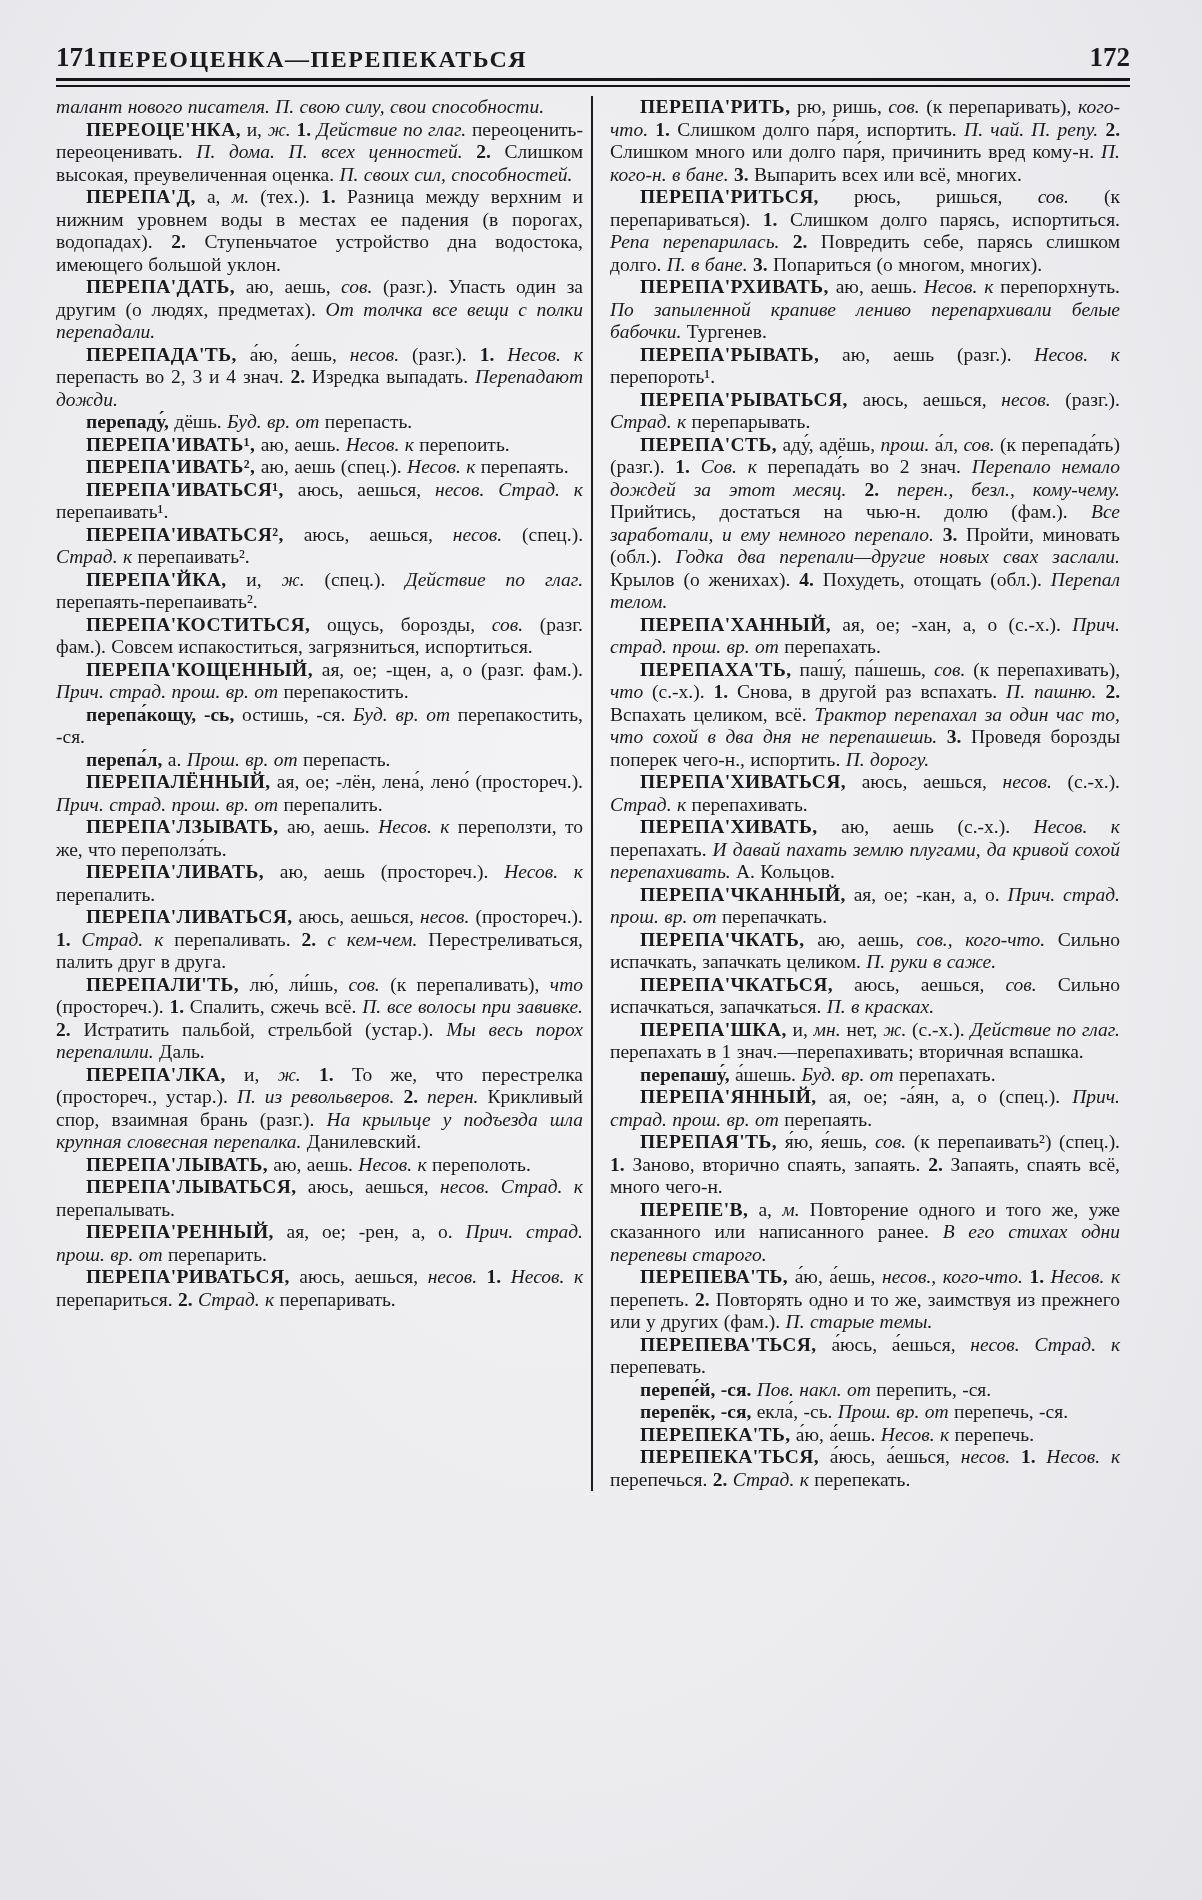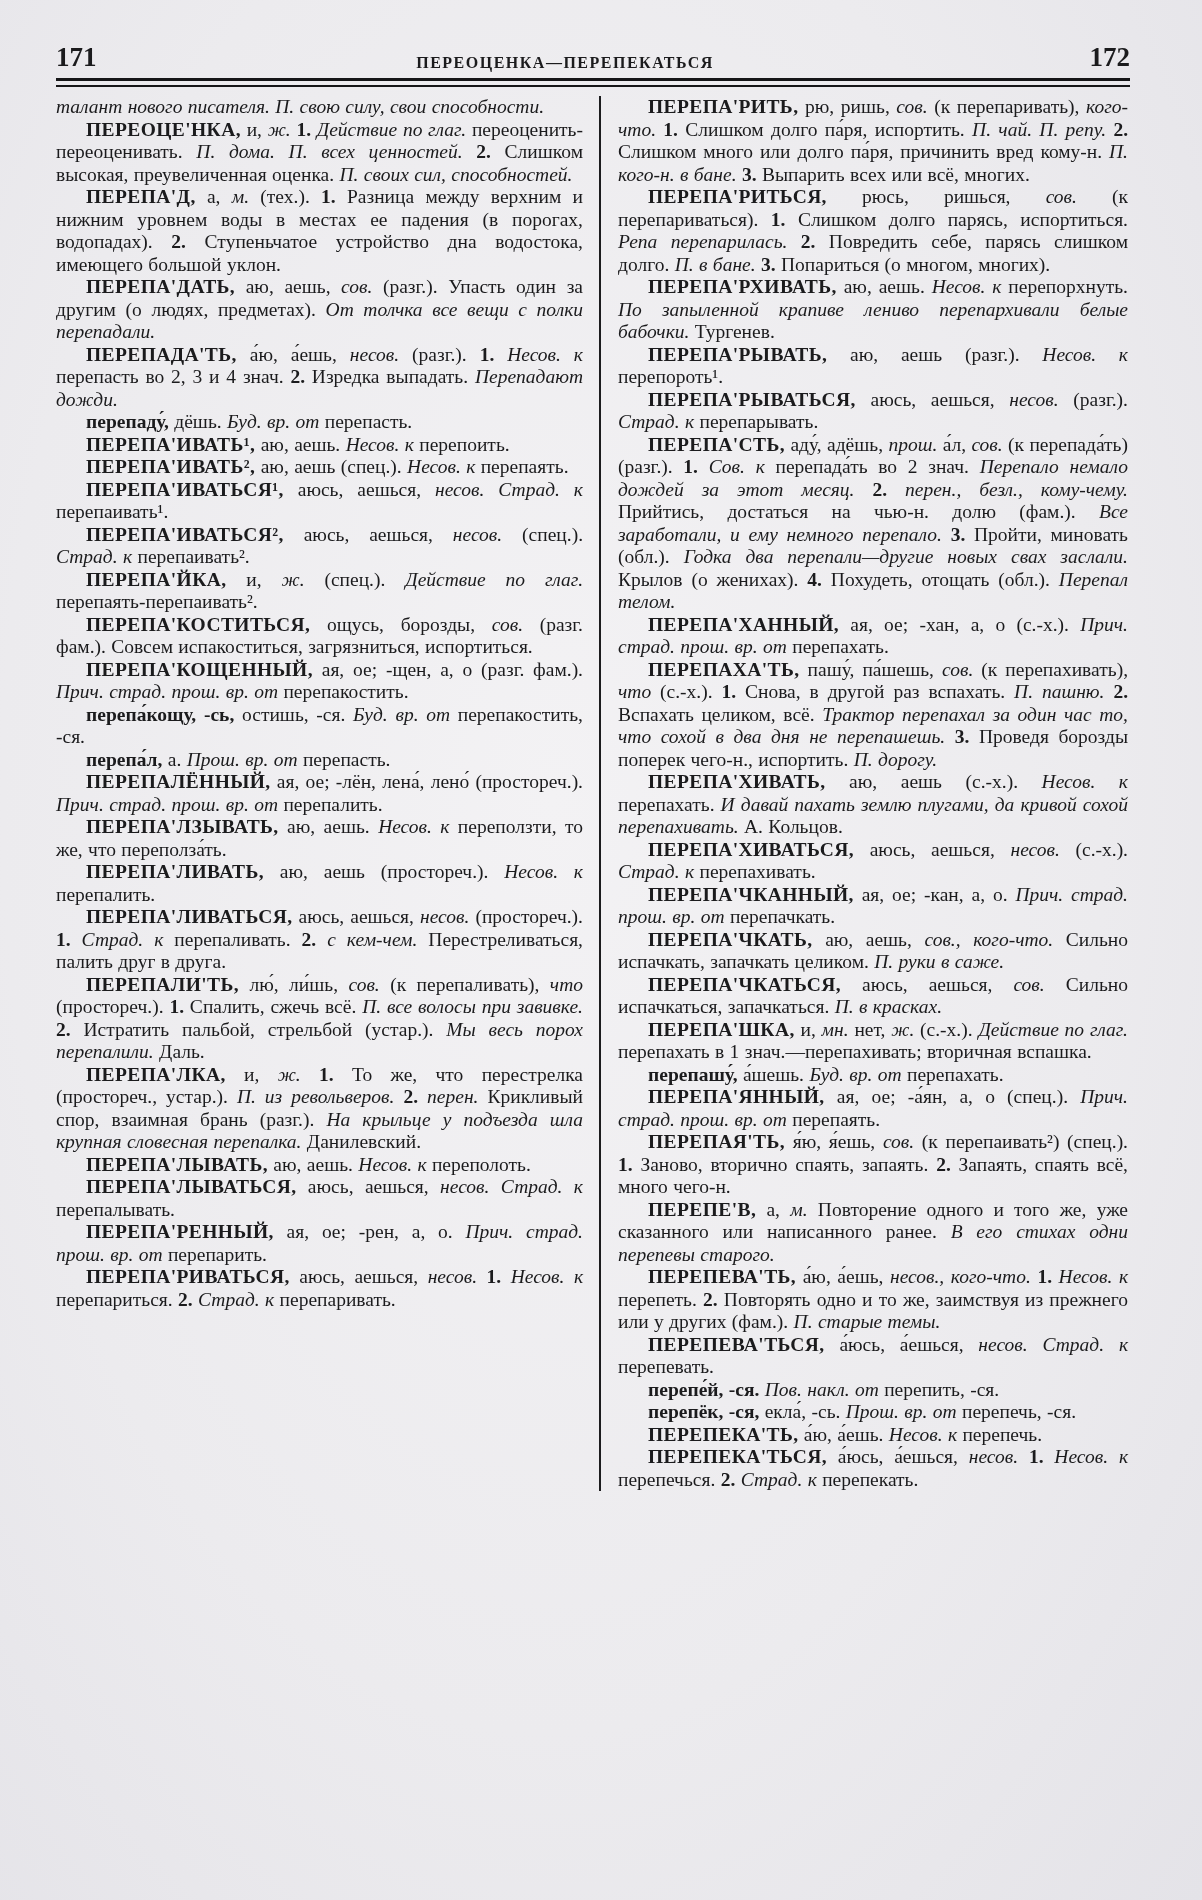--- a/index.html
+++ b/index.html
@@ -23,23 +23,23 @@
   }
   .pageno {
     font-weight: bold;
     font-size: 27px;
     line-height: 1;
     width: 70px;
   }
   .pageno.right { text-align: right; }
   .running-head {
     flex: 1;
-    text-align: center;
+    text-align: left;
     font-weight: bold;
-    font-size: 16px;
+    font-size: 24px;
     line-height: 1;
     letter-spacing: 1.5px;
     transform: translateX(-28px);
   }
   .rule {
     height: 4px;
     border-top: 3px solid #161618;
     border-bottom: 2px solid #161618;
   }
   .columns {
@@ -48,21 +48,21 @@
   }
   .col {
     font-size: 19.5px;
     line-height: 22.5px;
     text-align: justify;
     word-spacing: 0.5px;
   }
   .col-left { width: 527px; }
   .col-right {
     width: 510px;
-    margin-left: 16px;
+    margin-left: 8px;
     border-left: 2px solid #1c1c1e;
     padding-left: 17px;
   }
   p.entry {
     margin: 0;
     text-indent: 30px;
   }
   p.entry.noindent { text-indent: 0; }
   .hw { font-weight: bold; letter-spacing: 0.4px; }
   .bd { font-weight: bold; }
@@ -108,22 +108,22 @@
       </section>
     <section class="col col-right" id="col-right">
         <p class="entry"><span class="hw">ПЕРЕПА'РИТЬ,</span><span> рю, ришь, </span><span class="it">сов.</span><span> (к перепаривать), </span><span class="it">кого-что.</span><span> </span><span class="bd">1.</span><span> Слишком долго па́ря, испортить. </span><span class="it">П. чай. П. репу.</span><span> </span><span class="bd">2.</span><span> Слишком много или долго па́ря, причинить вред кому-н. </span><span class="it">П. кого-н. в бане.</span><span> </span><span class="bd">3.</span><span> Выпарить всех или всё, многих.</span></p>
         <p class="entry"><span class="hw">ПЕРЕПА'РИТЬСЯ,</span><span> рюсь, ришься, </span><span class="it">сов.</span><span> (к перепариваться). </span><span class="bd">1.</span><span> Слишком долго парясь, испортиться. </span><span class="it">Репа перепарилась.</span><span> </span><span class="bd">2.</span><span> Повредить себе, парясь слишком долго. </span><span class="it">П. в бане.</span><span> </span><span class="bd">3.</span><span> Попариться (о многом, многих).</span></p>
         <p class="entry"><span class="hw">ПЕРЕПА'РХИВАТЬ,</span><span> аю, аешь. </span><span class="it">Несов. к</span><span> перепорхнуть. </span><span class="it">По запыленной крапиве лениво перепархивали белые бабочки.</span><span> Тургенев.</span></p>
         <p class="entry"><span class="hw">ПЕРЕПА'РЫВАТЬ,</span><span> аю, аешь (разг.). </span><span class="it">Несов. к</span><span> перепороть¹.</span></p>
         <p class="entry"><span class="hw">ПЕРЕПА'РЫВАТЬСЯ,</span><span> аюсь, аешься, </span><span class="it">несов.</span><span> (разг.). </span><span class="it">Страд. к</span><span> перепарывать.</span></p>
         <p class="entry"><span class="hw">ПЕРЕПА'СТЬ,</span><span> аду́, адёшь, </span><span class="it">прош.</span><span> а́л, </span><span class="it">сов.</span><span> (к перепада́ть) (разг.). </span><span class="bd">1.</span><span> </span><span class="it">Сов. к</span><span> перепада́ть во 2 знач. </span><span class="it">Перепало немало дождей за этот месяц.</span><span> </span><span class="bd">2.</span><span> </span><span class="it">перен., безл., кому-чему.</span><span> Прийтись, достаться на чью-н. долю (фам.). </span><span class="it">Все заработали, и ему немного перепало.</span><span> </span><span class="bd">3.</span><span> Пройти, миновать (обл.). </span><span class="it">Годка два перепали—другие новых свах заслали.</span><span> Крылов (о женихах). </span><span class="bd">4.</span><span> Похудеть, отощать (обл.). </span><span class="it">Перепал телом.</span></p>
         <p class="entry"><span class="hw">ПЕРЕПА'ХАННЫЙ,</span><span> ая, ое; -хан, а, о (с.-х.). </span><span class="it">Прич. страд. прош. вр. от</span><span> перепахать.</span></p>
         <p class="entry"><span class="hw">ПЕРЕПАХА'ТЬ,</span><span> пашу́, па́шешь, </span><span class="it">сов.</span><span> (к перепахивать), </span><span class="it">что</span><span> (с.-х.). </span><span class="bd">1.</span><span> Снова, в другой раз вспахать. </span><span class="it">П. пашню.</span><span> </span><span class="bd">2.</span><span> Вспахать целиком, всё. </span><span class="it">Трактор перепахал за один час то, что сохой в два дня не перепашешь.</span><span> </span><span class="bd">3.</span><span> Проведя борозды поперек чего-н., испортить. </span><span class="it">П. дорогу.</span></p>
+        <p class="entry"><span class="hw">ПЕРЕПА'ХИВАТЬСЯ,</span><span> аюсь, аешься, </span><span class="it">несов.</span><span> (с.-х.). </span><span class="it">Страд. к</span><span> перепахивать.</span></p>
         <p class="entry"><span class="hw">ПЕРЕПА'ХИВАТЬ,</span><span> аю, аешь (с.-х.). </span><span class="it">Несов. к</span><span> перепахать. </span><span class="it">И давай пахать землю плугами, да кривой сохой перепахивать.</span><span> А. Кольцов.</span></p>
-        <p class="entry"><span class="hw">ПЕРЕПА'ХИВАТЬСЯ,</span><span> аюсь, аешься, </span><span class="it">несов.</span><span> (с.-х.). </span><span class="it">Страд. к</span><span> перепахивать.</span></p>
         <p class="entry"><span class="hw">ПЕРЕПА'ЧКАННЫЙ,</span><span> ая, ое; -кан, а, о. </span><span class="it">Прич. страд. прош. вр. от</span><span> перепачкать.</span></p>
         <p class="entry"><span class="hw">ПЕРЕПА'ЧКАТЬ,</span><span> аю, аешь, </span><span class="it">сов., кого-что.</span><span> Сильно испачкать, запачкать целиком. </span><span class="it">П. руки в саже.</span></p>
         <p class="entry"><span class="hw">ПЕРЕПА'ЧКАТЬСЯ,</span><span> аюсь, аешься, </span><span class="it">сов.</span><span> Сильно испачкаться, запачкаться. </span><span class="it">П. в красках.</span></p>
         <p class="entry"><span class="hw">ПЕРЕПА'ШКА,</span><span> и, </span><span class="it">мн.</span><span> нет, </span><span class="it">ж.</span><span> (с.-х.). </span><span class="it">Действие по глаг.</span><span> перепахать в 1 знач.—перепахивать; вторичная вспашка.</span></p>
         <p class="entry"><span class="bd">перепашу́,</span><span> а́шешь. </span><span class="it">Буд. вр. от</span><span> перепахать.</span></p>
         <p class="entry"><span class="hw">ПЕРЕПА'ЯННЫЙ,</span><span> ая, ое; -а́ян, а, о (спец.). </span><span class="it">Прич. страд. прош. вр. от</span><span> перепаять.</span></p>
         <p class="entry"><span class="hw">ПЕРЕПАЯ'ТЬ,</span><span> я́ю, я́ешь, </span><span class="it">сов.</span><span> (к перепаивать²) (спец.). </span><span class="bd">1.</span><span> Заново, вторично спаять, запаять. </span><span class="bd">2.</span><span> Запаять, спаять всё, много чего-н.</span></p>
         <p class="entry"><span class="hw">ПЕРЕПЕ'В,</span><span> а, </span><span class="it">м.</span><span> Повторение одного и того же, уже сказанного или написанного ранее. </span><span class="it">В его стихах одни перепевы старого.</span></p>
         <p class="entry"><span class="hw">ПЕРЕПЕВА'ТЬ,</span><span> а́ю, а́ешь, </span><span class="it">несов., кого-что.</span><span> </span><span class="bd">1.</span><span> </span><span class="it">Несов. к</span><span> перепеть. </span><span class="bd">2.</span><span> Повторять одно и то же, заимствуя из прежнего или у других (фам.). </span><span class="it">П. старые темы.</span></p>
         <p class="entry"><span class="hw">ПЕРЕПЕВА'ТЬСЯ,</span><span> а́юсь, а́ешься, </span><span class="it">несов.</span><span> </span><span class="it">Страд. к</span><span> перепевать.</span></p>

